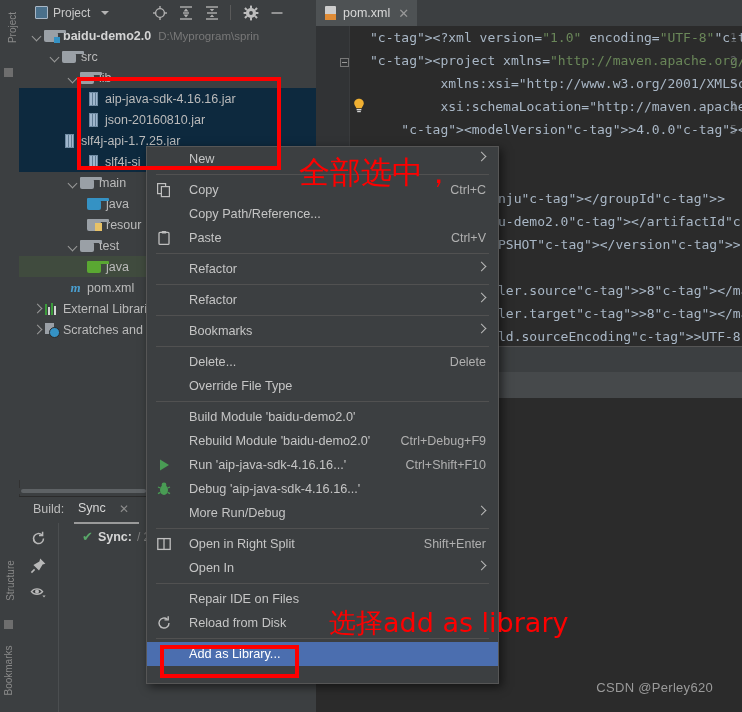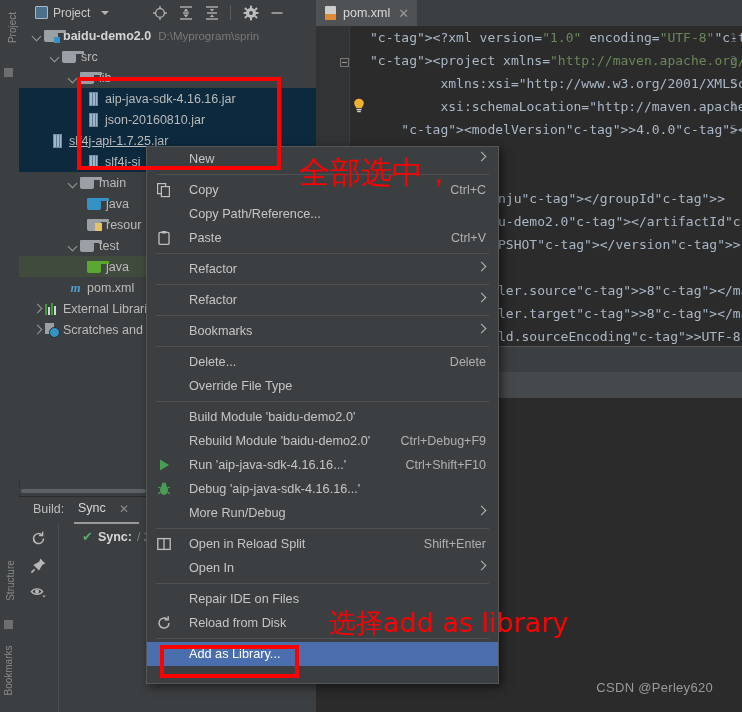--- a/index.html
+++ b/index.html
@@ -223,21 +223,21 @@
           <i></i>
         </span>
       <span>aip-java-sdk-4.16.16.jar</span>
     </div>
     <div class="trow sel-blue" style="padding-left:68px;">
       <span class="jaricon">
           <i></i>
         </span>
       <span>json-20160810.jar</span>
     </div>
-    <div class="trow sel-blue" style="padding-left:32px;text-decoration:underline;">
+    <div class="trow sel-blue" style="padding-left:44px;">
       <span class="jaricon">
           <i></i>
         </span>
       <span>slf4j-api-1.7.25.jar</span>
     </div>
     <div class="trow sel-blue" style="padding-left:68px;">
       <span class="jaricon">
           <i></i>
         </span>
       <span>slf4j-si</span>
@@ -515,21 +515,21 @@
     </div>
     <div class="msep"></div>
 
     <div class="mi">
       <span class="micon">
         <svg width="16" height="16" viewBox="0 0 16 16">
           <rect x="1.8" y="2.6" width="12.4" height="10.8" fill="none" stroke="#bfbfbf" stroke-width="1.3"></rect>
           <line x1="8" y1="2.6" x2="8" y2="13.4" stroke="#bfbfbf" stroke-width="1.3"></line>
         </svg>
       </span>
-      <span class="mlabel">Open in Reload Split</span>
+      <span class="mlabel">Open in Right Split</span>
       <span class="sc">Shift+Enter</span>
     </div>
 
     <div class="mi">
       <span class="mlabel">Open In</span>
       <span class="sub"></span>
     </div>
     <div class="msep"></div>
 
 

